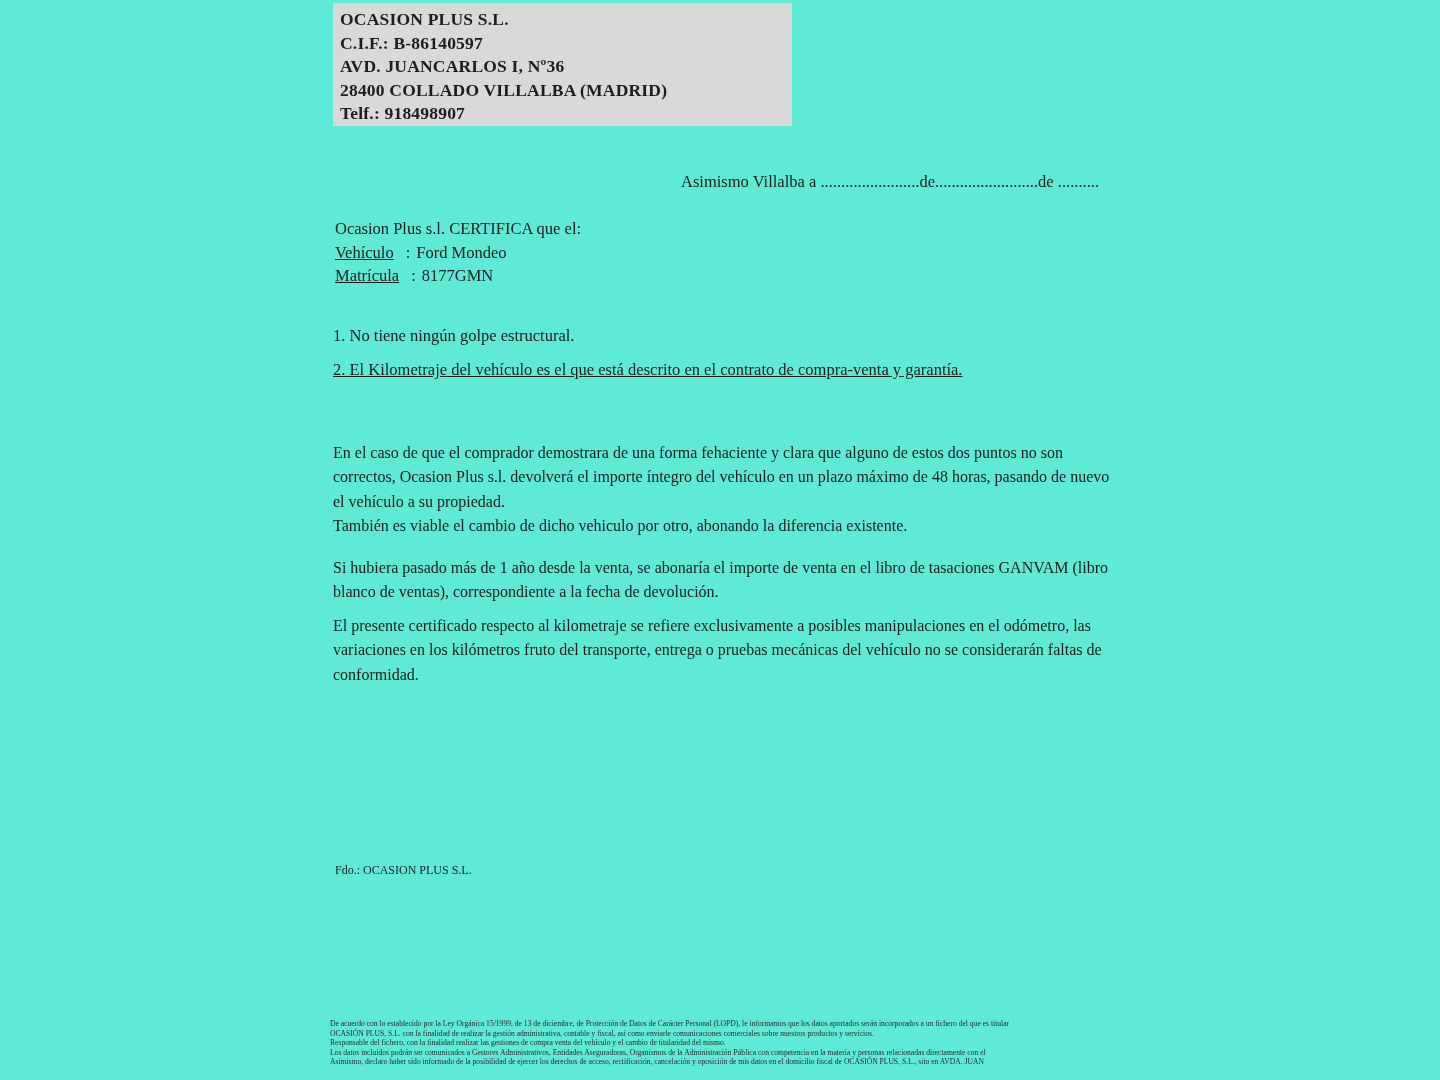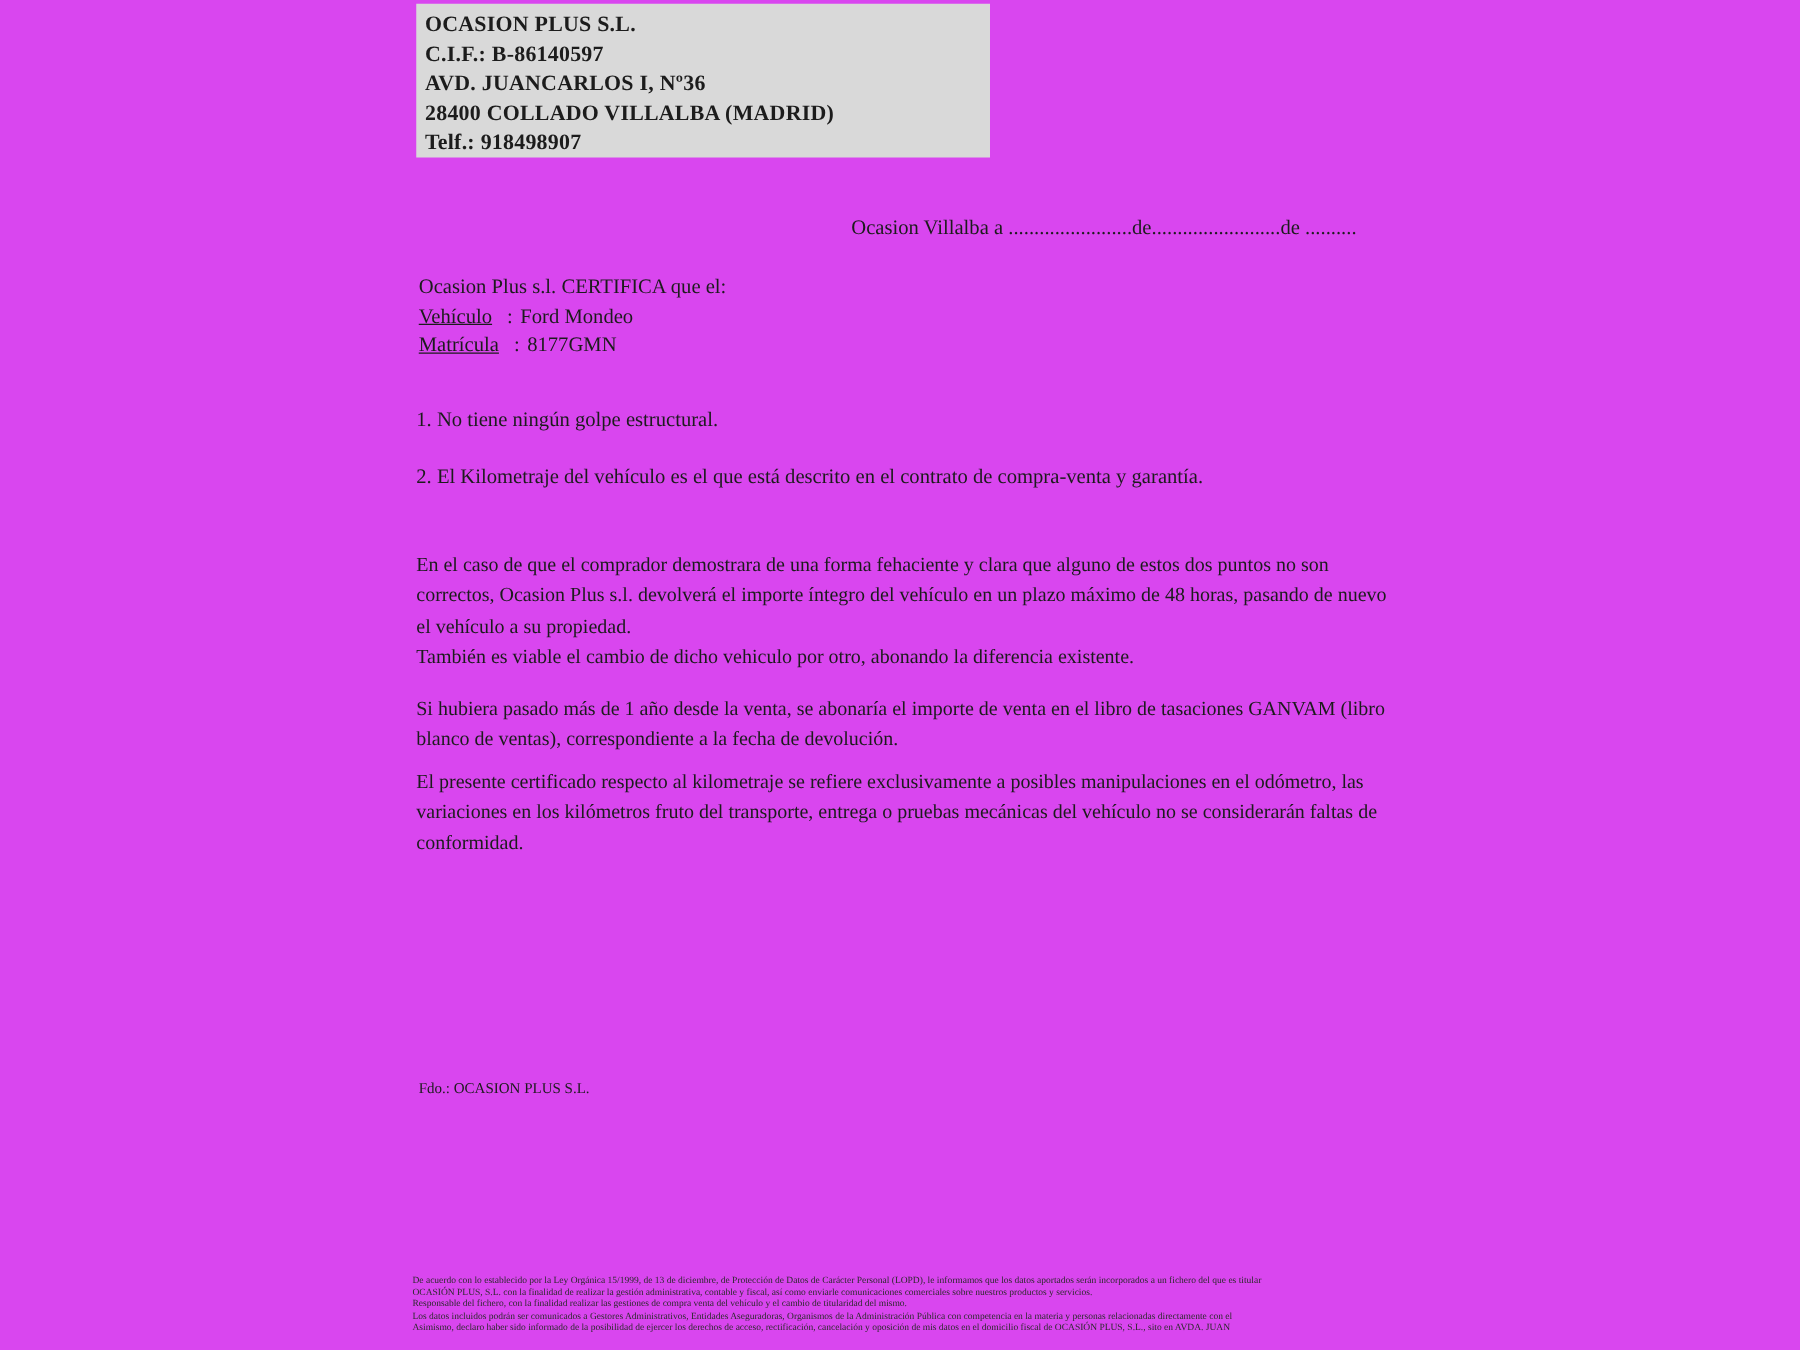--- a/index.html
+++ b/index.html
@@ -6,21 +6,21 @@
   html, body {
     width: 1440px; height: 1080px;
     background: #ffffff;
     font-family: "Liberation Serif", "DejaVu Serif", serif;
     color: #1c1c1c;
     overflow: hidden;
   }
   .page {
     position: relative;
     width: 1440px; height: 1080px;
-    background: #d946ef;
+    background: #5eead4;
   }
   
   .header-box {
     position: absolute;
     left: 333px; top: 3px;
     width: 459px; height: 123px;
     background: #d9d9d9;
     padding: 5px 0 0 7px;
   }
   .header-box .hline {
@@ -42,21 +42,21 @@
     position: absolute;
     left: 335px; top: 217px;
     font-size: 16.5px;
     line-height: 23.5px;
   }
   .cert-field { white-space: nowrap; }
   .cert-field .label { text-decoration: underline; }
   .cert-field .sep { display: inline-block; padding: 0 6px 0 12px; }
   
   .item-1 { position: absolute; left: 333px; top: 326px; font-size: 16.5px; white-space: nowrap; text-align: center; }
-  .item-2 { position: absolute; left: 333px; top: 371px; font-size: 16.5px; white-space: nowrap; }
+  .item-2 { position: absolute; left: 333px; top: 360px; font-size: 16.5px; white-space: nowrap; text-decoration: underline; }
   
   .para {
     position: absolute;
     left: 333px;
     width: 778px;
     font-size: 16px;
     line-height: 24.3px;
     text-align: left;
   }
   .para-1 { top: 441px; }
@@ -87,21 +87,21 @@
 <div class="page">
 
   <div class="header-box">
     <div class="hline">OCASION PLUS S.L.</div>
     <div class="hline">C.I.F.: B-86140597</div>
     <div class="hline">AVD. JUANCARLOS I, Nº36</div>
     <div class="hline">28400 COLLADO VILLALBA (MADRID)</div>
     <div class="hline">Telf.: 918498907</div>
   </div>
 
-  <div class="date-line">Ocasion Villalba a ........................de.........................de ..........</div>
+  <div class="date-line">Asimismo Villalba a ........................de.........................de ..........</div>
 
   <div class="cert-block">
     <div>Ocasion Plus s.l. CERTIFICA que el:</div>
     <div class="cert-field"><span class="label">Vehículo</span><span class="sep">:</span><span>Ford Mondeo</span></div>
     <div class="cert-field"><span class="label">Matrícula</span><span class="sep">:</span><span>8177GMN</span></div>
   </div>
 
   <div class="item-1">1. No tiene ningún golpe estructural.</div>
   <div class="item-2">2. El Kilometraje del vehículo es el que está descrito en el contrato de compra-venta y garantía.</div>
 

